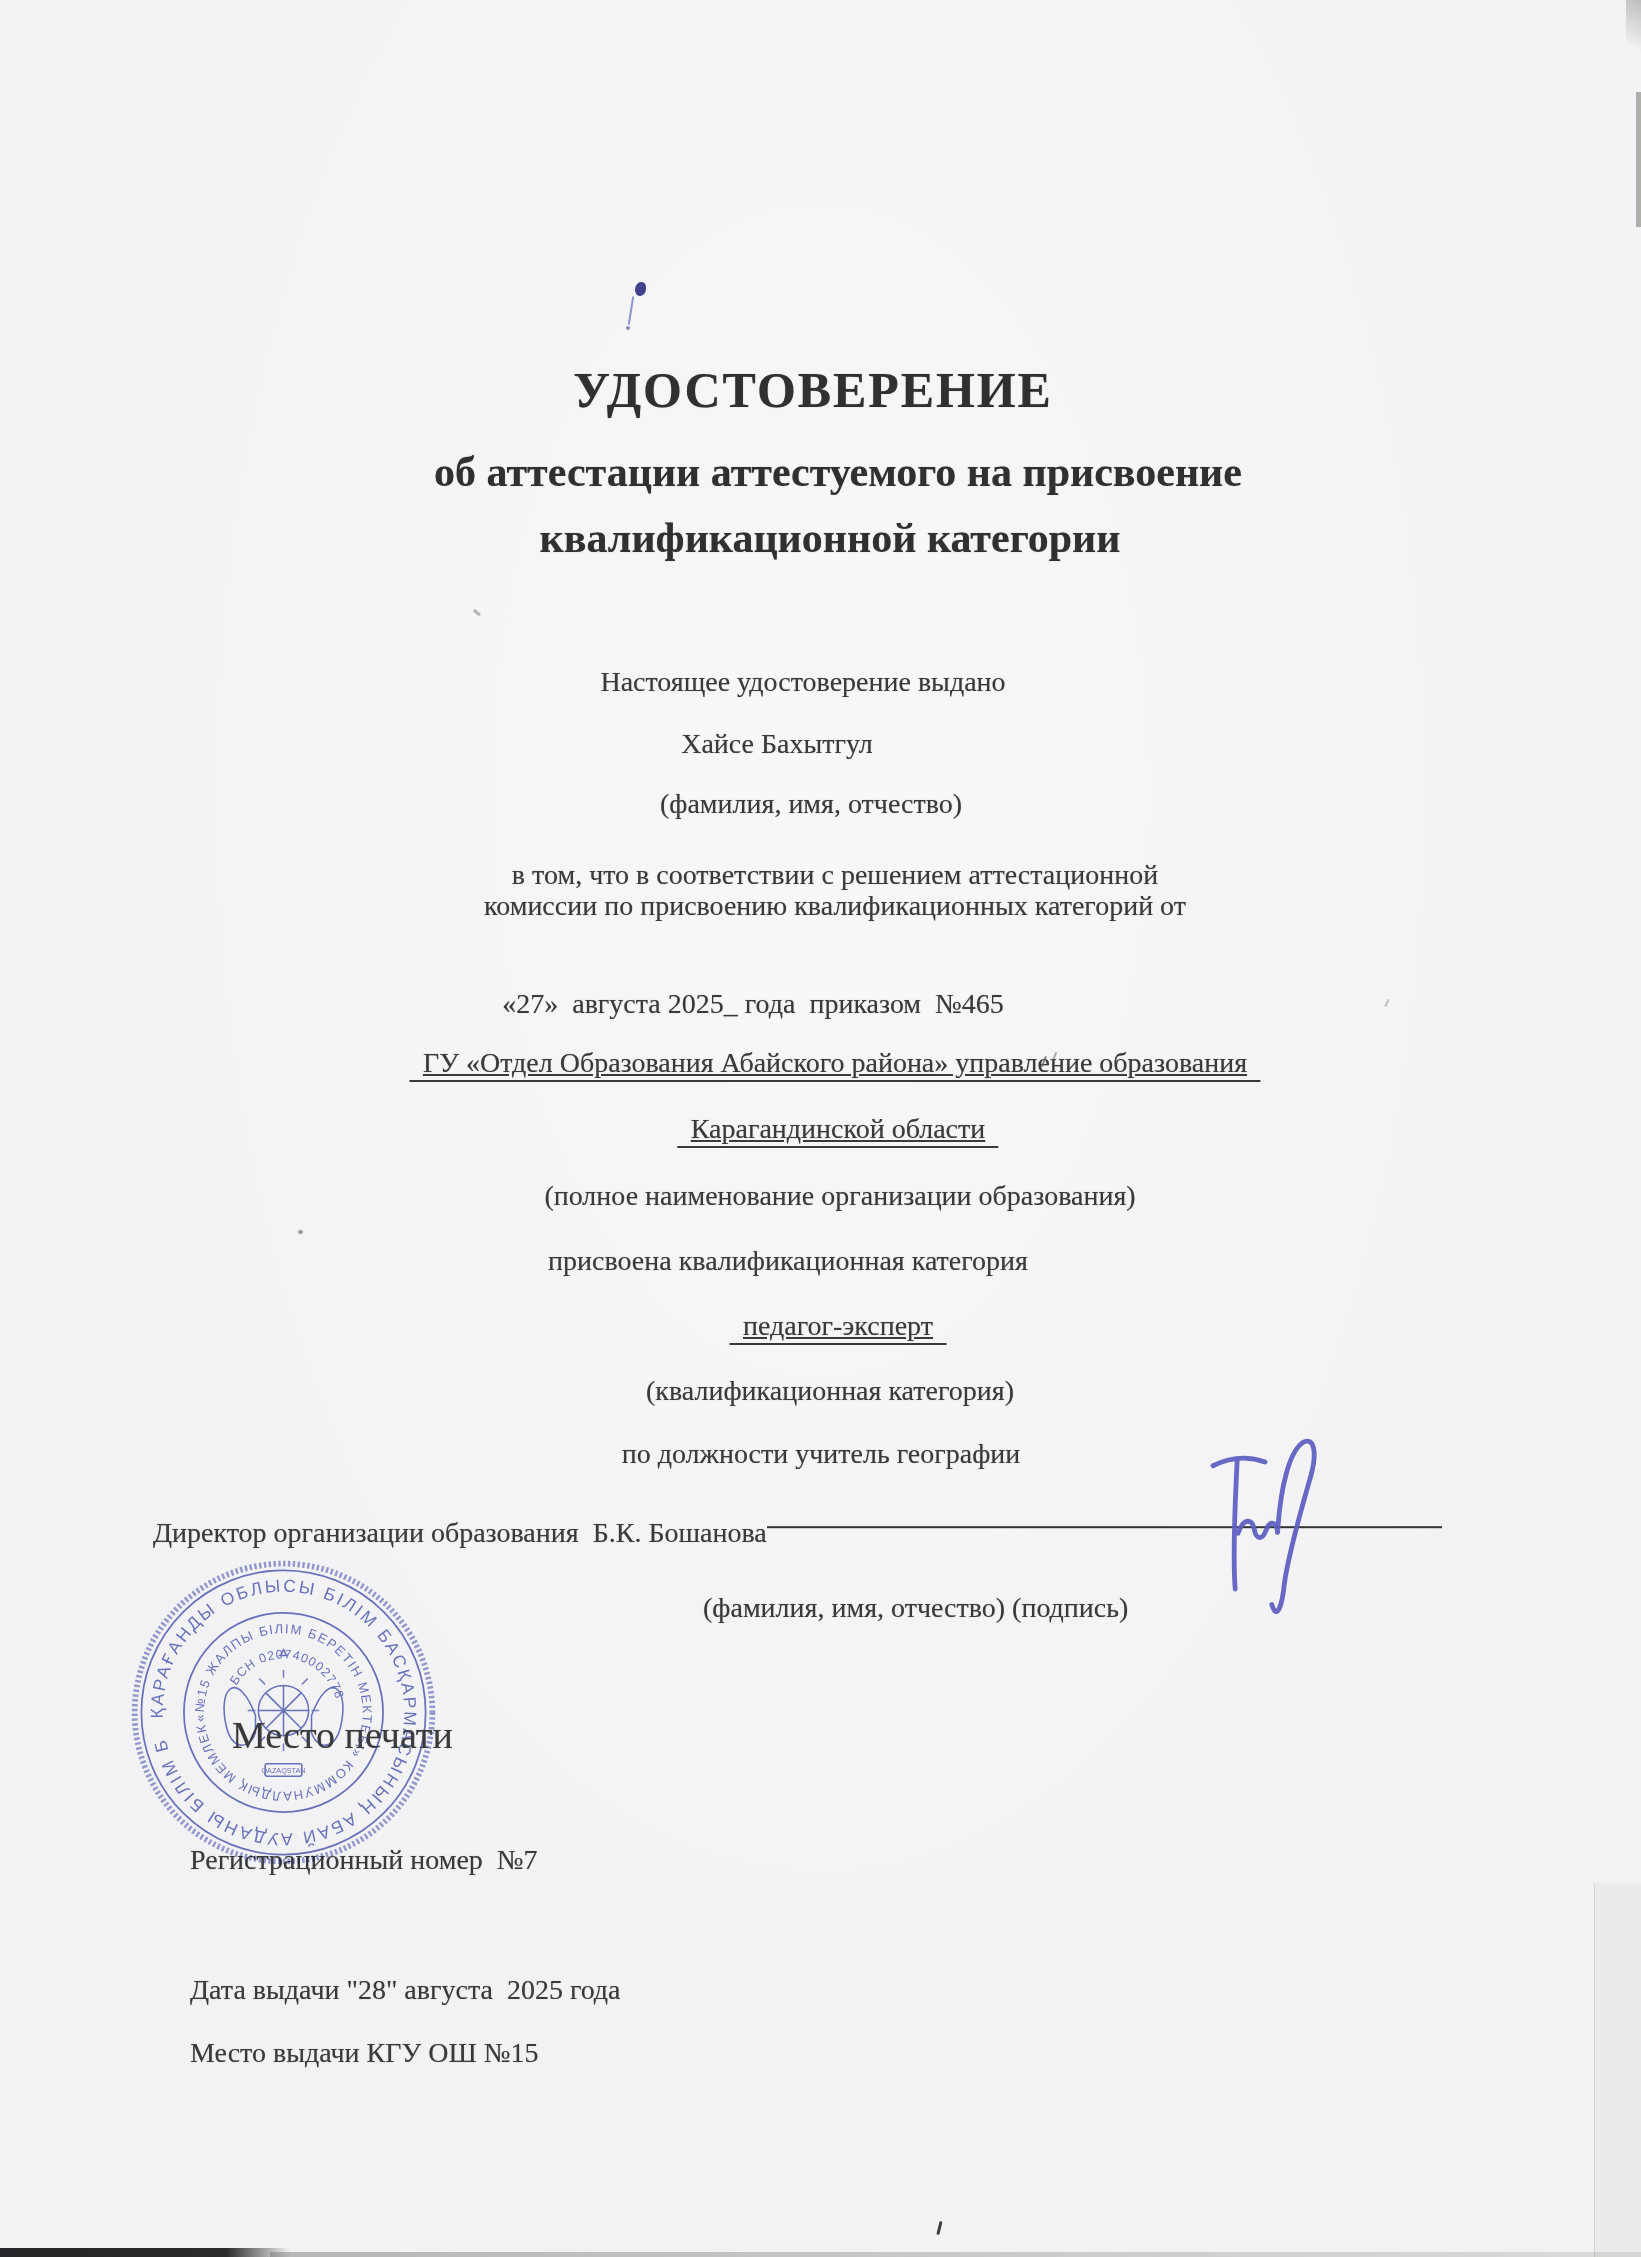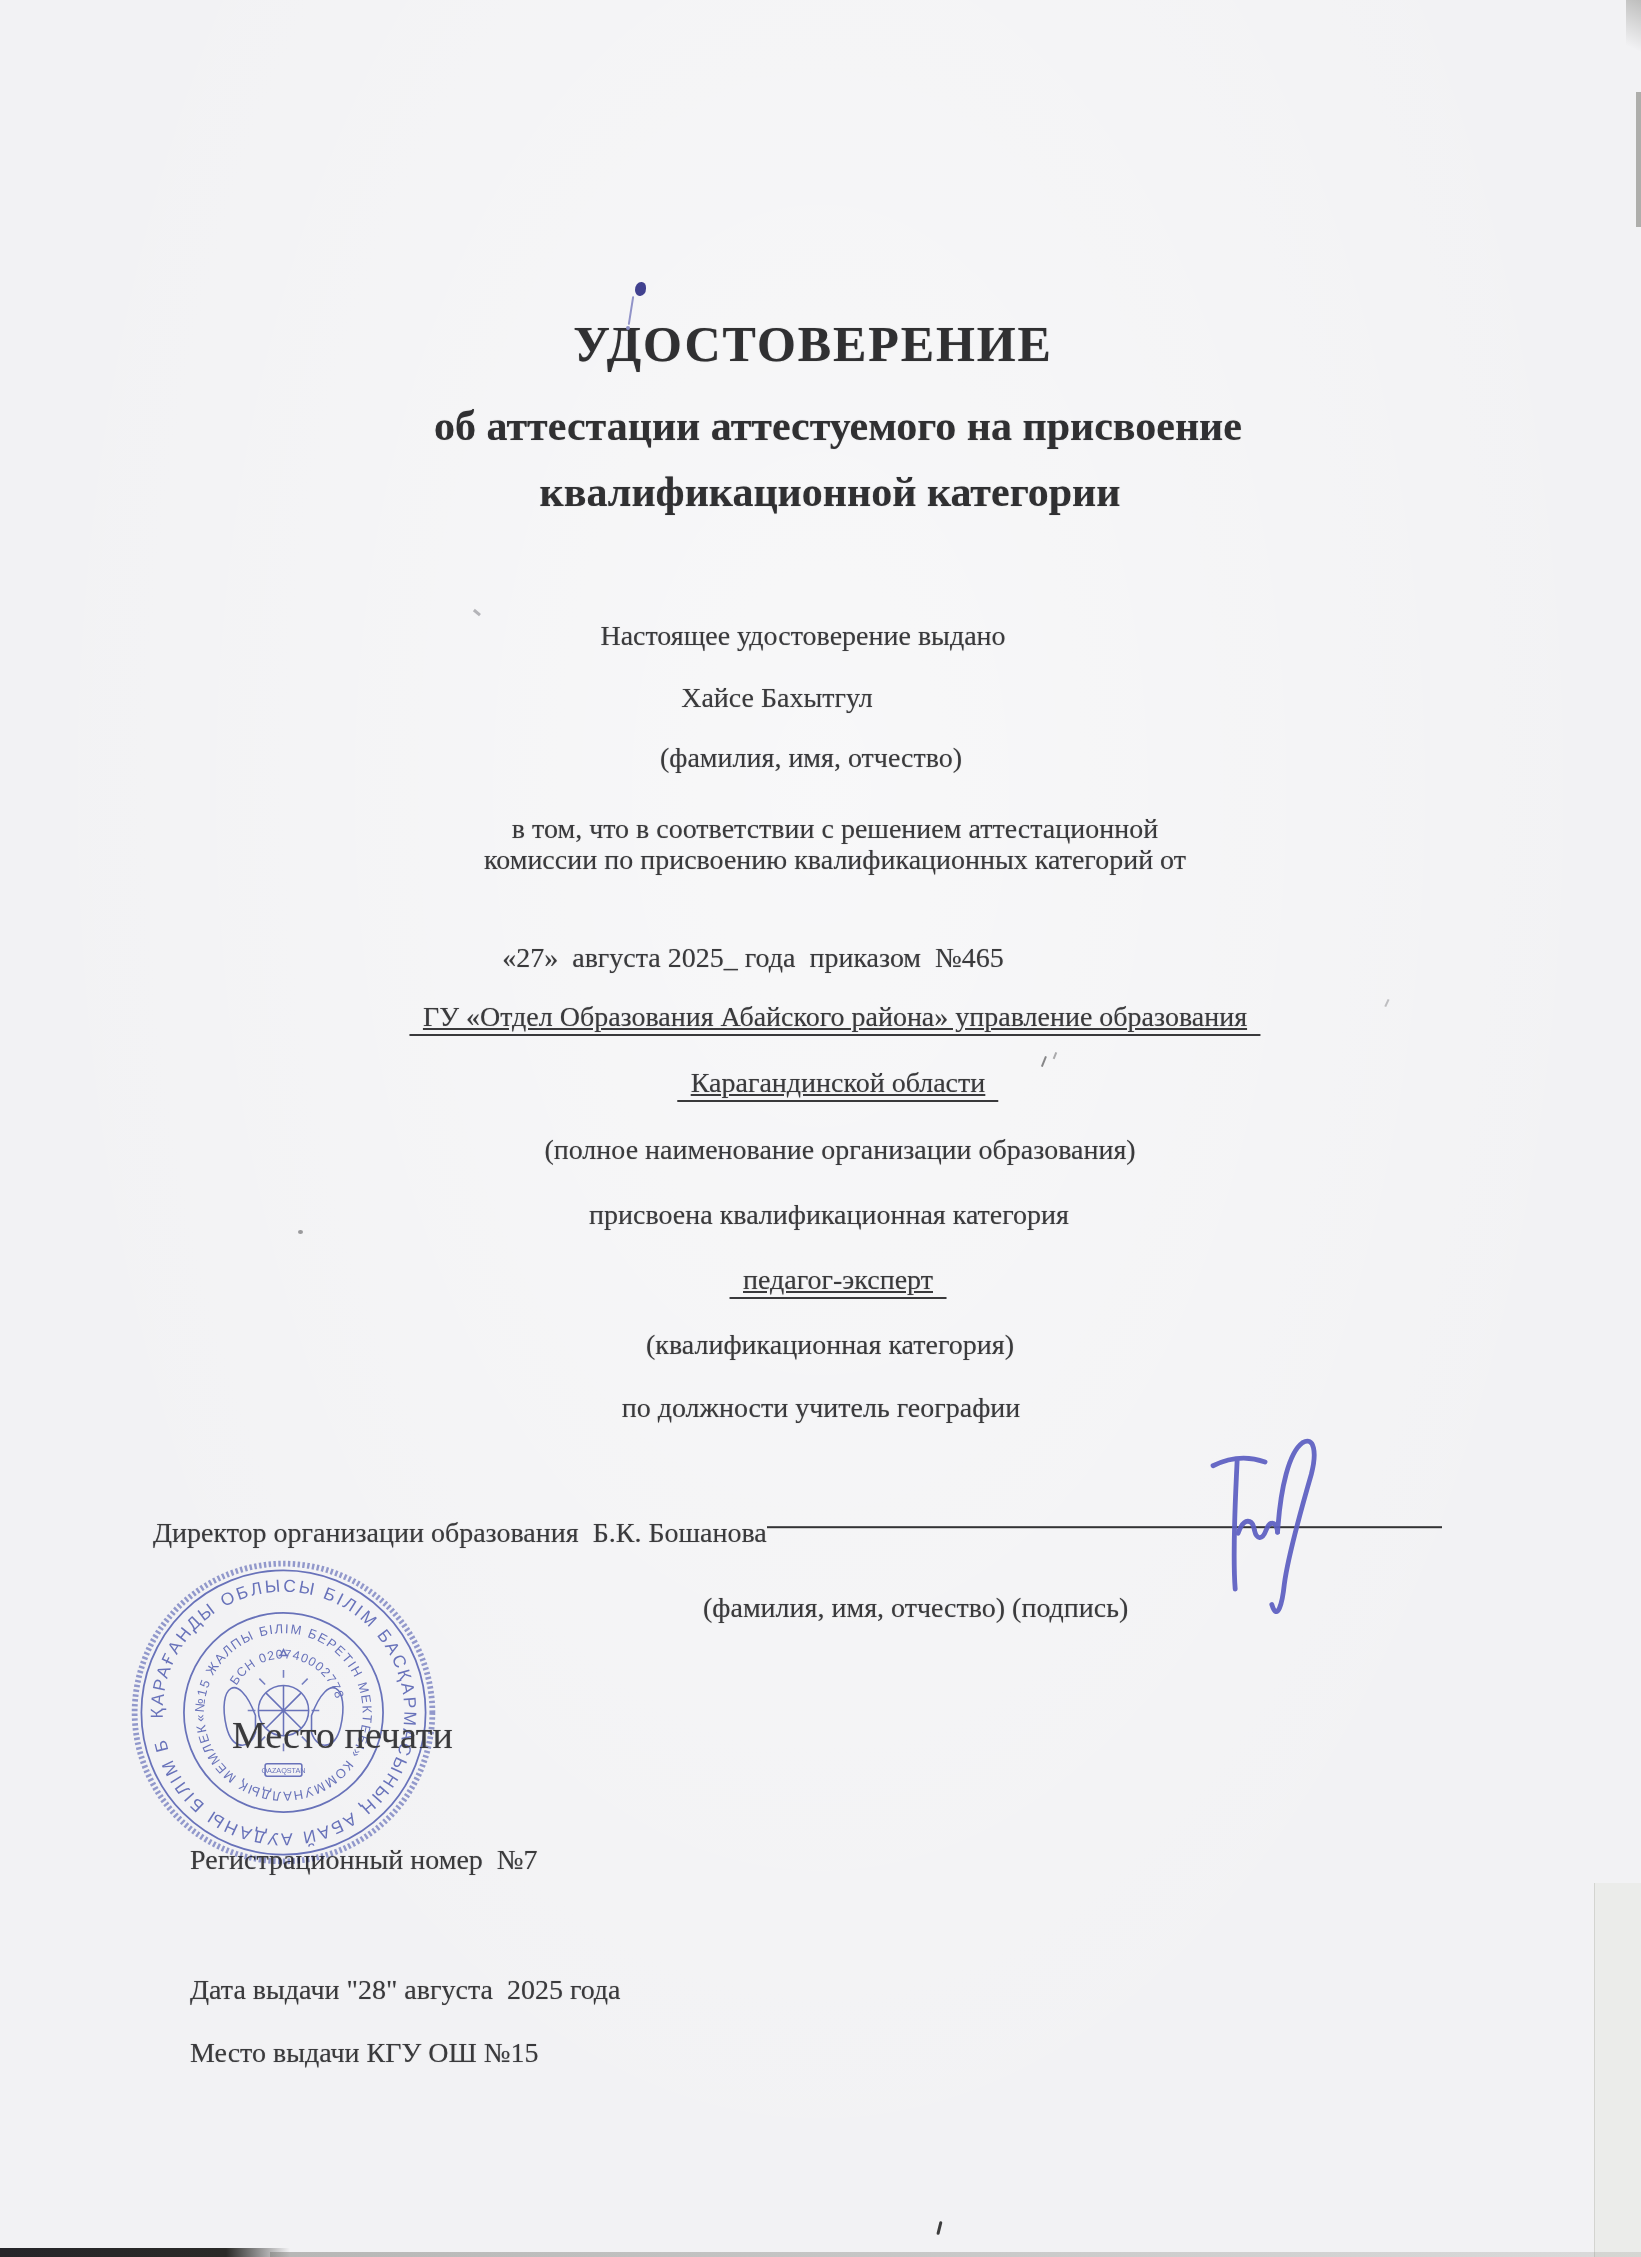--- a/index.html
+++ b/index.html
@@ -5,21 +5,21 @@
   html,body{margin:0;padding:0;background:#888;}
   .page{
     position:relative;width:1641px;height:2257px;overflow:hidden;
     background:#f2f2f4;
     background-image:radial-gradient(ellipse at 50% 35%, rgba(255,255,255,.45), rgba(255,255,255,0) 70%);
     font-family:"Liberation Serif","DejaVu Serif",serif;
     color:#3a3a3c;
   }
   .line{position:absolute;white-space:pre;font-size:28px;line-height:1.05;
         text-shadow:0 0 1px rgba(55,55,58,.45);}
-  .c{transform:translateX(-50%);}
+  .c{transform:translateX(-50%);margin-top:46px;}
   .b{font-weight:bold;color:#303032;}
   .u{border-bottom:2.9px solid #39393b;padding:0 13.5px 2.9px 13.5px;text-decoration:underline;}
   .title{font-size:50px;letter-spacing:1.9px;}
   .sub{font-size:42px;}
   .dirline{display:flex;align-items:center;}
   .fill{flex:1;border-bottom:2.9px solid #333335;transform:translateY(-5.8px);}
   
   .art{position:absolute;}
   #stamp-wrap{position:absolute;left:124px;top:1553px;width:319px;height:319px;
               opacity:.82;mix-blend-mode:multiply;filter:blur(0.4px);z-index:1;}
@@ -37,21 +37,21 @@
 
   <div class="line c" style="left:803px;top:621px">Настоящее удостоверение выдано</div>
   <div class="line c" style="left:777px;top:683px">Хайсе Бахытгул</div>
   <div class="line c" style="left:811px;top:743px">(фамилия, имя, отчество)</div>
   <div class="line c" style="left:835px;top:814px">в том, что в соответствии с решением аттестационной</div>
   <div class="line c" style="left:835px;top:845px">комиссии по присвоению квалификационных категорий от</div>
   <div class="line c" style="left:753px;top:943px">«27»  августа 2025_ года  приказом  №465</div>
   <div class="line c u" style="left:835px;top:1002px">ГУ «Отдел Образования Абайского района» управление образования</div>
   <div class="line c u" style="left:838px;top:1068px">Карагандинской области</div>
   <div class="line c" style="left:840px;top:1135px">(полное наименование организации образования)</div>
-  <div class="line c" style="left:829px;top:1200px">присвоена квалификационная категория</div>
+  <div class="line c" style="left:788px;top:1200px">присвоена квалификационная категория</div>
   <div class="line c u" style="left:838px;top:1265px">педагог-эксперт</div>
   <div class="line c" style="left:830px;top:1330px">(квалификационная категория)</div>
   <div class="line c" style="left:821px;top:1393px">по должности учитель географии</div>
 
   <div class="line dirline overtext" style="left:153px;top:1518px;width:1289px">
     <span>Директор организации образования  Б.К. Бошанова</span><span class="fill"></span>
   </div>
   <div class="line" style="left:703px;top:1593px">(фамилия, имя, отчество) (подпись)</div>
 
   <div id="stamp-wrap">

